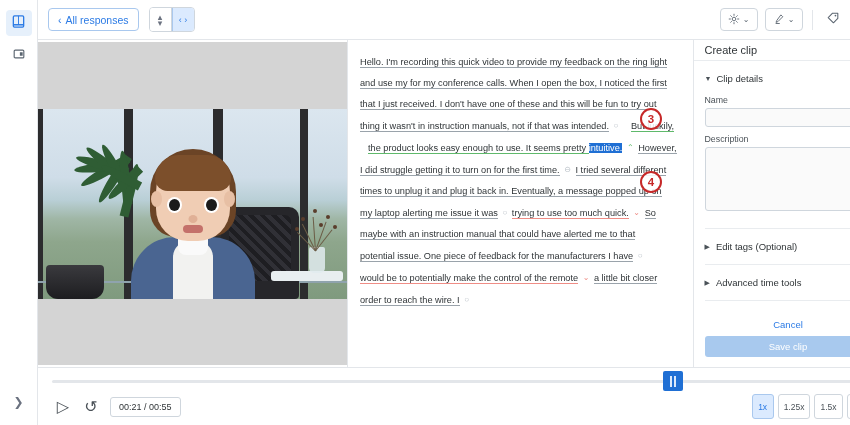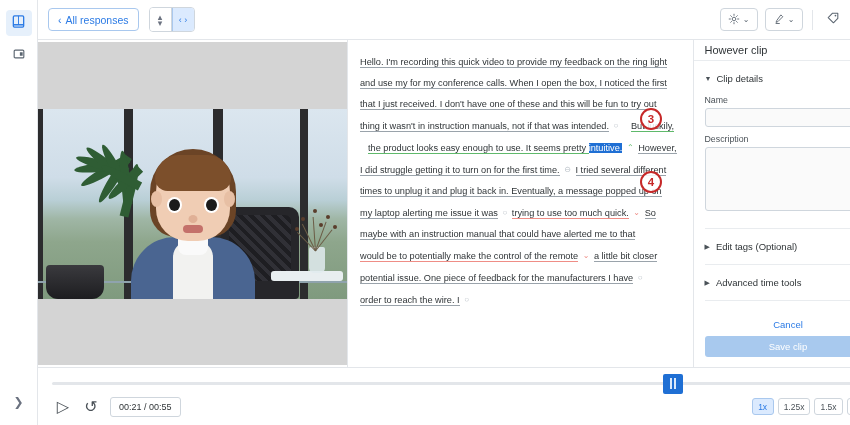--- a/index.html
+++ b/index.html
@@ -282,21 +282,21 @@
     color: #4b5258; cursor: pointer;
   }
   .time-box {
     height: 20px; border: 1px solid #cfd6dd; border-radius: 3px;
     padding: 0 8px; display: flex; align-items: center;
     font-size: 9px; color: #2f3437; margin-left: 2px;
   }
   .ctrl-spacer { flex: 1; }
   .speeds { display: flex; gap: 4px; }
   .speed {
-    min-width: 22px; height: 17px;
+    min-width: 22px; height: 25px;
     border: 1px solid #cfd6dd; border-radius: 3px;
     background: #fff; color: #4b5258; font-size: 8.5px;
     display: flex; align-items: center; justify-content: center;
     padding: 0 5px; cursor: pointer;
   }
   .speed.active { background: #dbeafe; border-color: #a9c8ee; color: #2c7be5; }
 </style>
 </head>
 <body>
 
@@ -449,33 +449,33 @@
         <div id="transcript-lines">
             <div class="tline"><span class="seg gray">Hello. I'm recording this quick video to provide my feedback on the ring light</span></div>
             <div class="tline"><span class="seg gray">and use my for my conference calls. When I open the box, I noticed the first</span></div>
             <div class="tline"><span class="seg gray">that I just received. I don't have one of these and this will be fun to try out</span></div>
             <div class="tline"><span class="seg gray">thing it wasn't in instruction manuals, not if that was intended.</span> <span class="mark neutral">○</span> <span class="seg green">But luckily,</span></div>
             <div class="tline"><span class="seg green">the product looks easy enough to use. It seems pretty </span> <span class="seg sel">intuitive.</span> <span class="mark pos">⌃</span> <span class="seg gray">However,</span></div>
             <div class="tline"><span class="seg gray">I did struggle getting it to turn on for the first time.</span> <span class="mark neutral">⊖</span> <span class="seg gray">I tried several different</span></div>
             <div class="tline"><span class="seg gray">times to unplug it and plug it back in. Eventually, a message popped up on</span></div>
             <div class="tline"><span class="seg gray">my laptop alerting me issue it was</span> <span class="mark neutral">○</span> <span class="seg red">trying to use too much quick.</span> <span class="mark neg">⌄</span> <span class="seg gray">So</span></div>
             <div class="tline"><span class="seg gray">maybe with an instruction manual that could have alerted me to that</span></div>
+            <div class="tline"><span class="seg gray">potential issue. One piece of feedback for the manufacturers I have</span> <span class="mark neutral">○</span></div>
             <div class="tline"><span class="seg red">would be to potentially make the control of the remote</span> <span class="mark neg">⌄</span> <span class="seg gray">a little bit closer</span></div>
-            <div class="tline"><span class="seg gray">potential issue. One piece of feedback for the manufacturers I have</span> <span class="mark neutral">○</span></div>
             <div class="tline"><span class="seg gray">order to reach the wire. I</span> <span class="mark neutral">○</span></div>
           </div>
         <div id="annotation-layer">
             <div class="anno" style="top: 68px; left: 292px;">3</div>
             <div class="anno" style="top: 131px; left: 292px;">4</div>
           </div>
       </div>
 
       <div class="panel">
         <div class="panel-head">
-          <span class="panel-title">However clip</span>
+          <span class="panel-title">Create clip</span>
 
         </div>
         <div class="panel-body">
           <div class="accordion">
             <span class="caret">▼</span>
             <span>Clip details</span>
           </div>
           <div class="fld-label">Name</div>
           <input class="fld-input" type="text" value="" style="">
           <div class="fld-label">Description</div>

